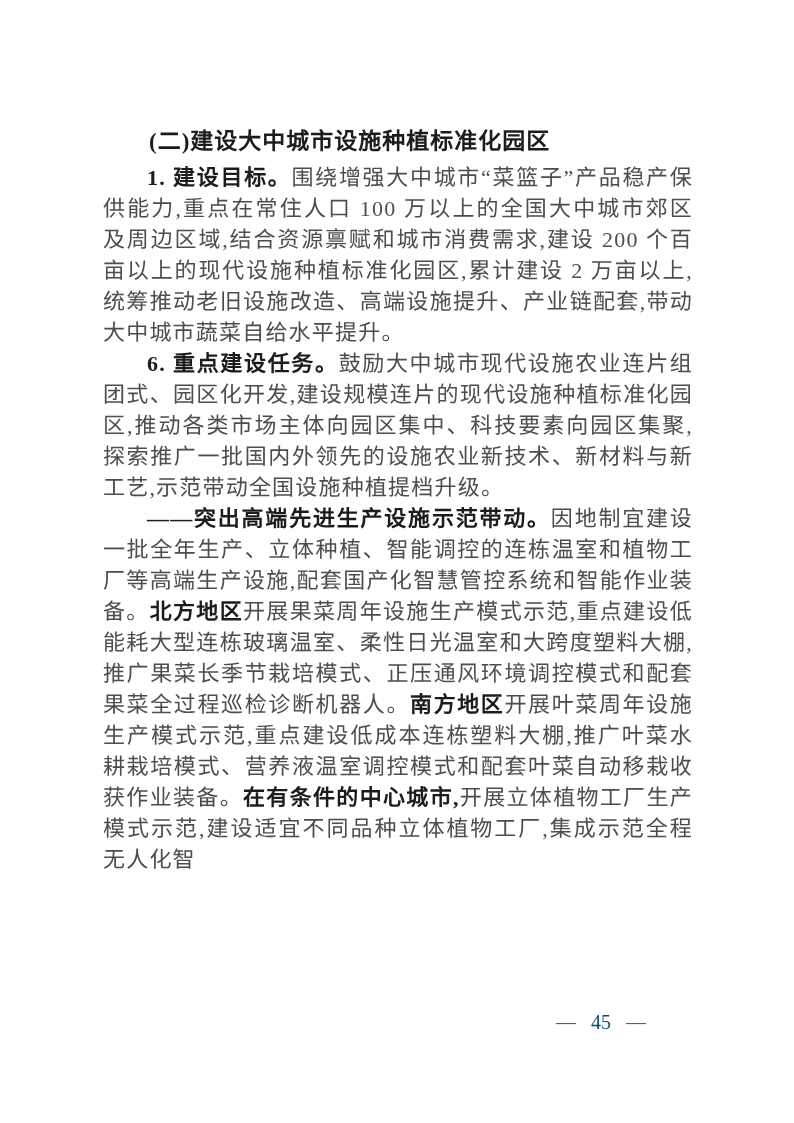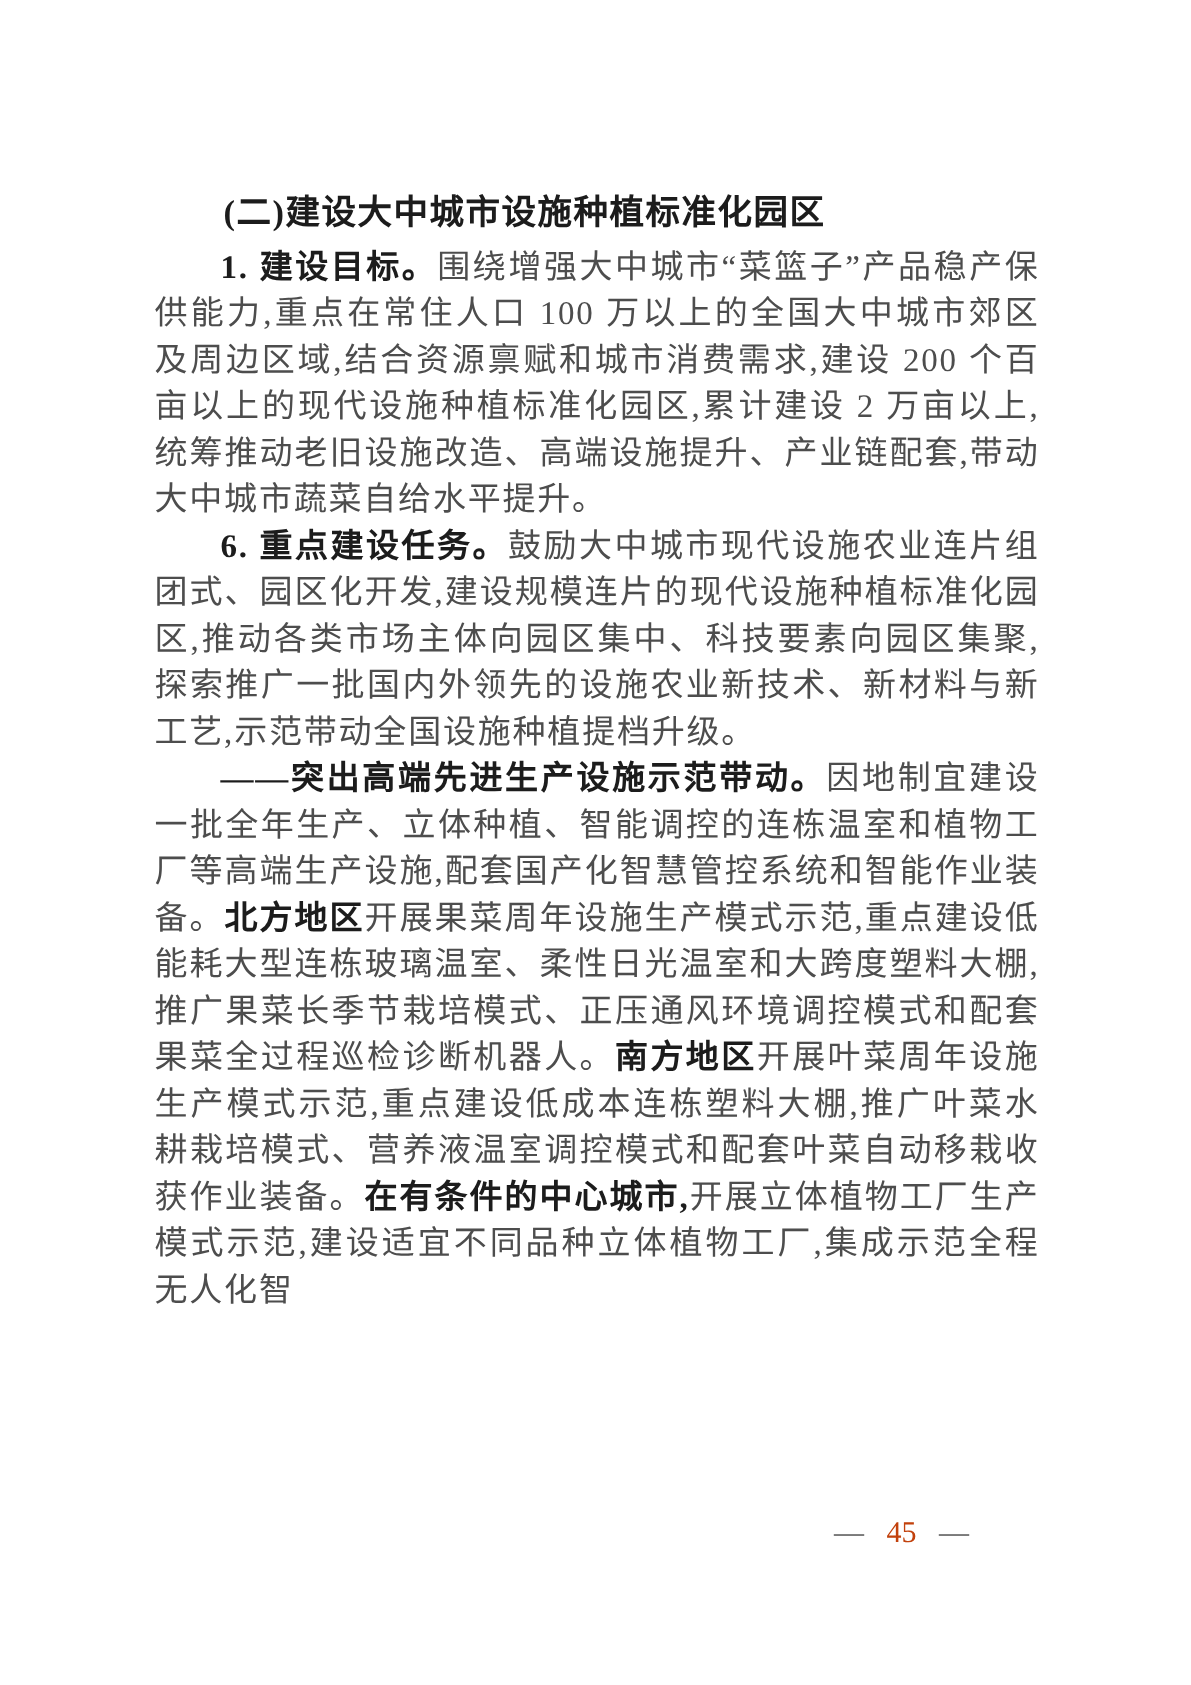--- a/index.html
+++ b/index.html
@@ -52,21 +52,21 @@
     font-size: 20px;
     color: #3f3f3f;
     line-height: 30px;
     white-space: nowrap;
   }
   .footer .dash {
     color: #555555;
     letter-spacing: 0;
   }
   .footer .num {
-    color: #c2410c;
+    color: #0c4a6e;
     margin: 0 10px;
   }
 </style>
 </head>
 <body>
 
 <div class="page">
   <div class="content">
     <h2 class="heading">(二)建设大中城市设施种植标准化园区</h2>
     <div>

